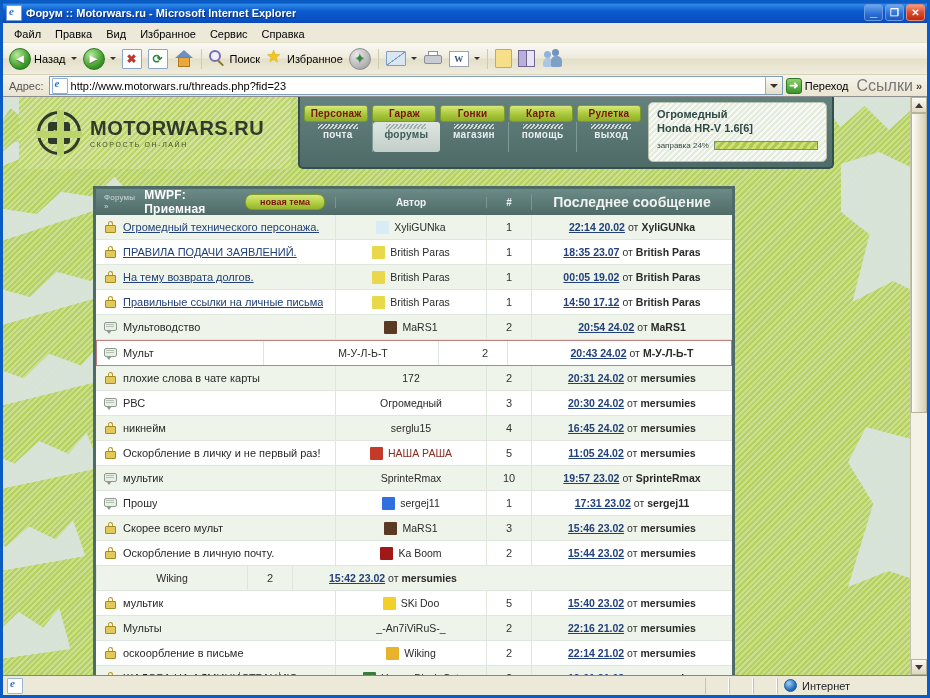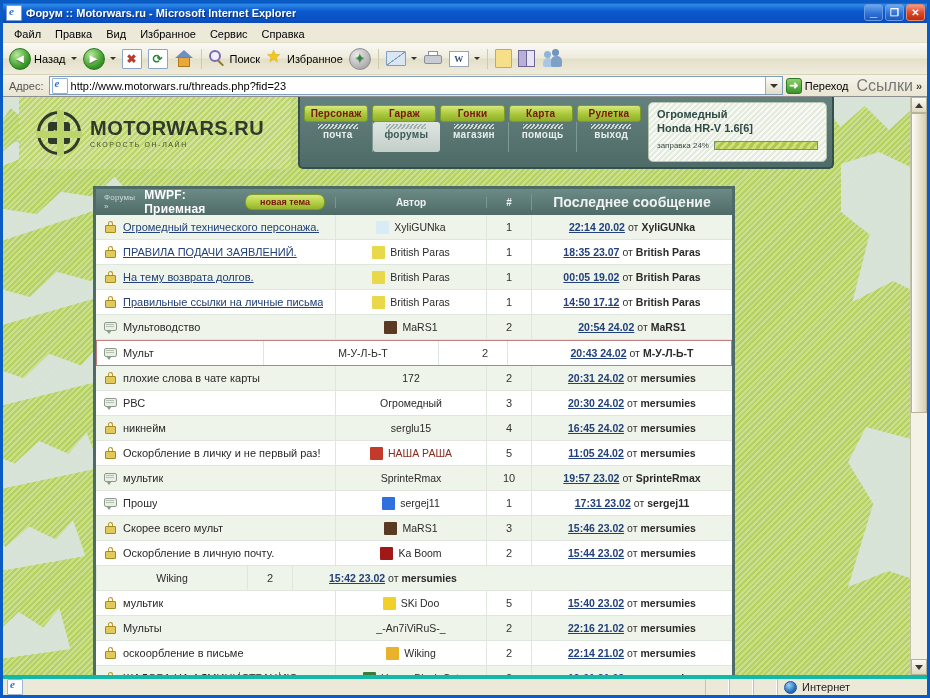--- a/index.html
+++ b/index.html
@@ -276,21 +276,21 @@
   .av{width:13px;height:13px;flex:0 0 13px;margin-right:5px;border-radius:1px;}
   .aname{font-size:10.5px;color:#2a2a2a;white-space:nowrap;}
   .aname.red{color:#8a2a1e;}
   .lm-time{font-size:10.5px;color:#22407a;text-decoration:underline;font-weight:bold;}
   .lm-ot{font-size:10.5px;color:#333;margin:0 3px;}
   .lm-user{font-size:10.5px;color:#2a2a2a;}
   .lm-user.b{font-weight:bold;}
 
   
   #statusbar{
-    height:20px;flex:0 0 20px;background:#ece9d8;border-top:4px solid #14b8a6;
+    height:20px;flex:0 0 20px;background:#ece9d8;border-top:1px solid #14b8a6;
     display:flex;align-items:center;box-sizing:border-box;position:relative;
   }
   #statusbar .sicon{width:14px;height:14px;margin:0 4px;background:#fff;border:1px solid #9bb6d8;border-radius:1px;position:relative;}
   #statusbar .sicon:after{content:"e";position:absolute;left:2px;top:-2px;font-size:11px;font-style:italic;font-weight:bold;color:#2a6fd0;font-family:"Liberation Serif",serif;}
   #statusbar .spanel{flex:1 1 auto;height:16px;}
   #statusbar .sgrip{width:22px;height:16px;border-left:1px solid #c7c3ab;border-right:1px solid #fff;}
   #statusbar .zone{display:flex;align-items:center;width:150px;border-left:1px solid #c7c3ab;height:16px;padding-left:6px;box-sizing:border-box;}
   #statusbar .globe{width:13px;height:13px;border-radius:50%;margin-right:5px;flex:0 0 13px;
     background:radial-gradient(circle at 35% 30%,#9fd0f5,#2a74c0 60%,#14457e);border:1px solid #1b5a9c;box-sizing:border-box;}
   #statusbar .ztxt{font-size:11px;color:#222;}

